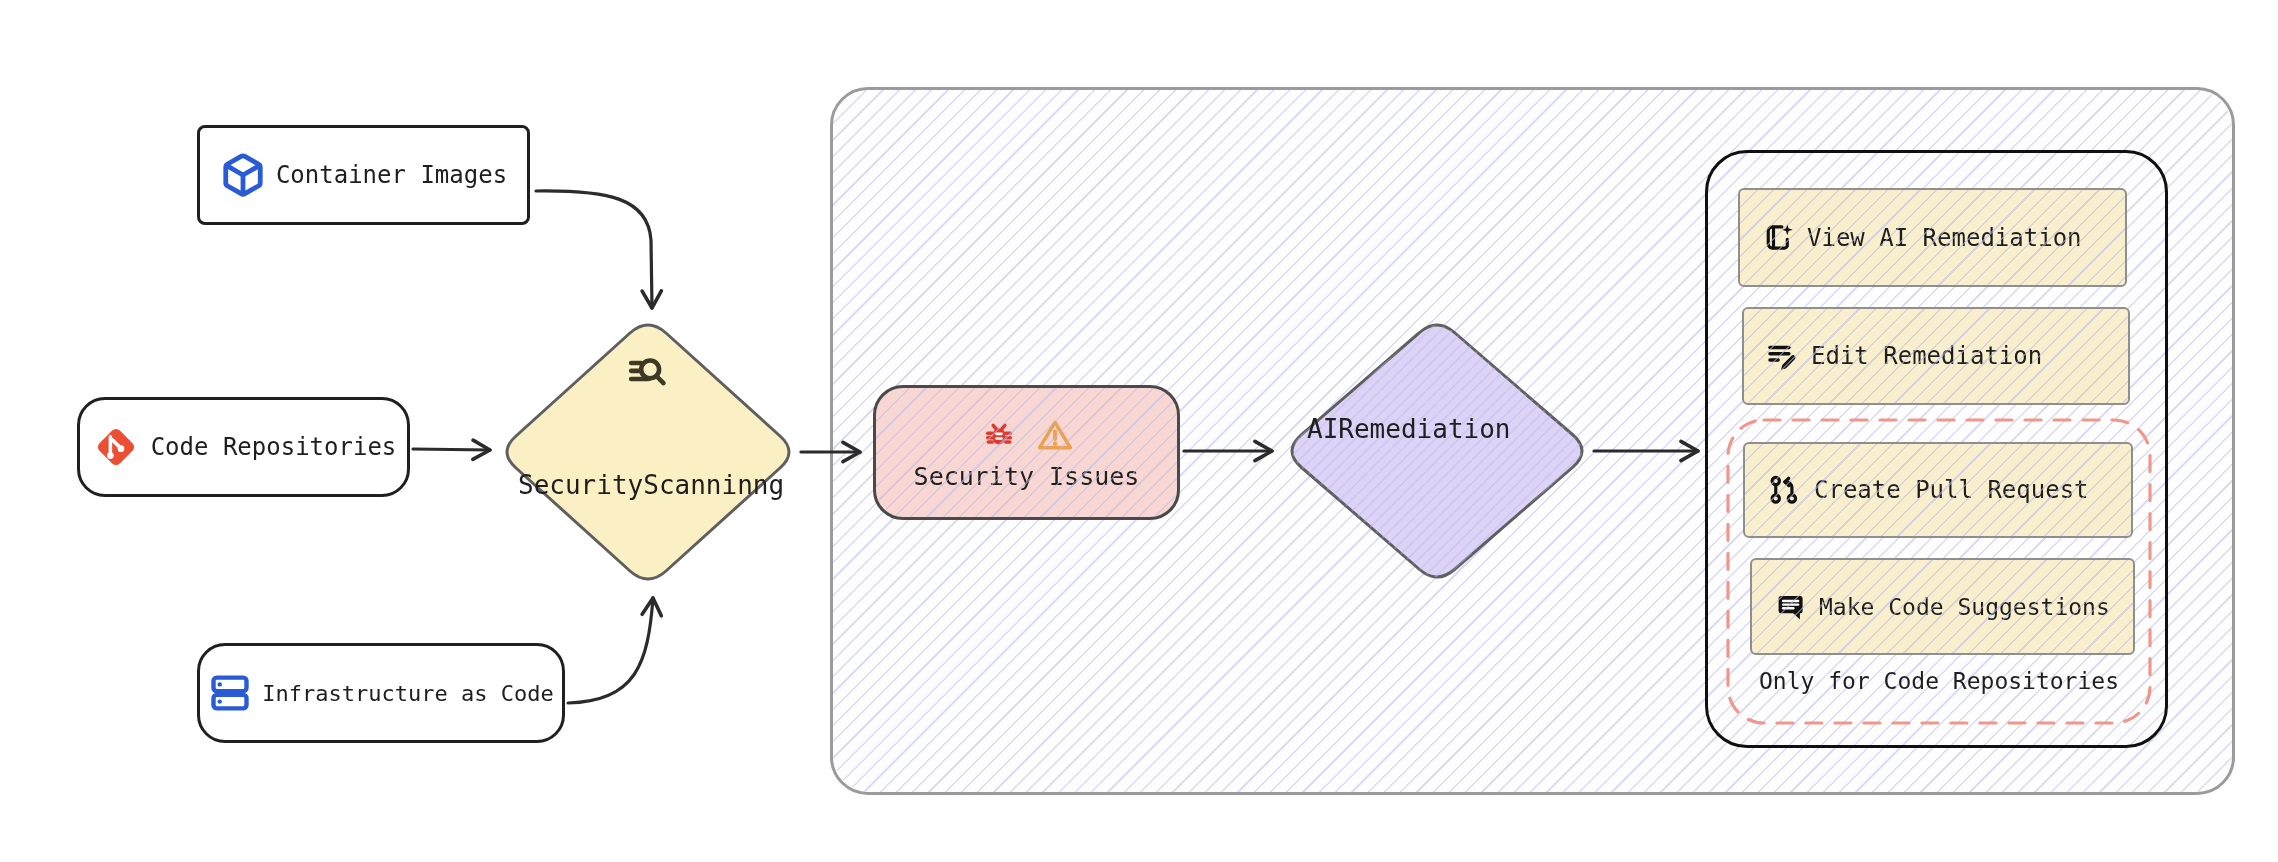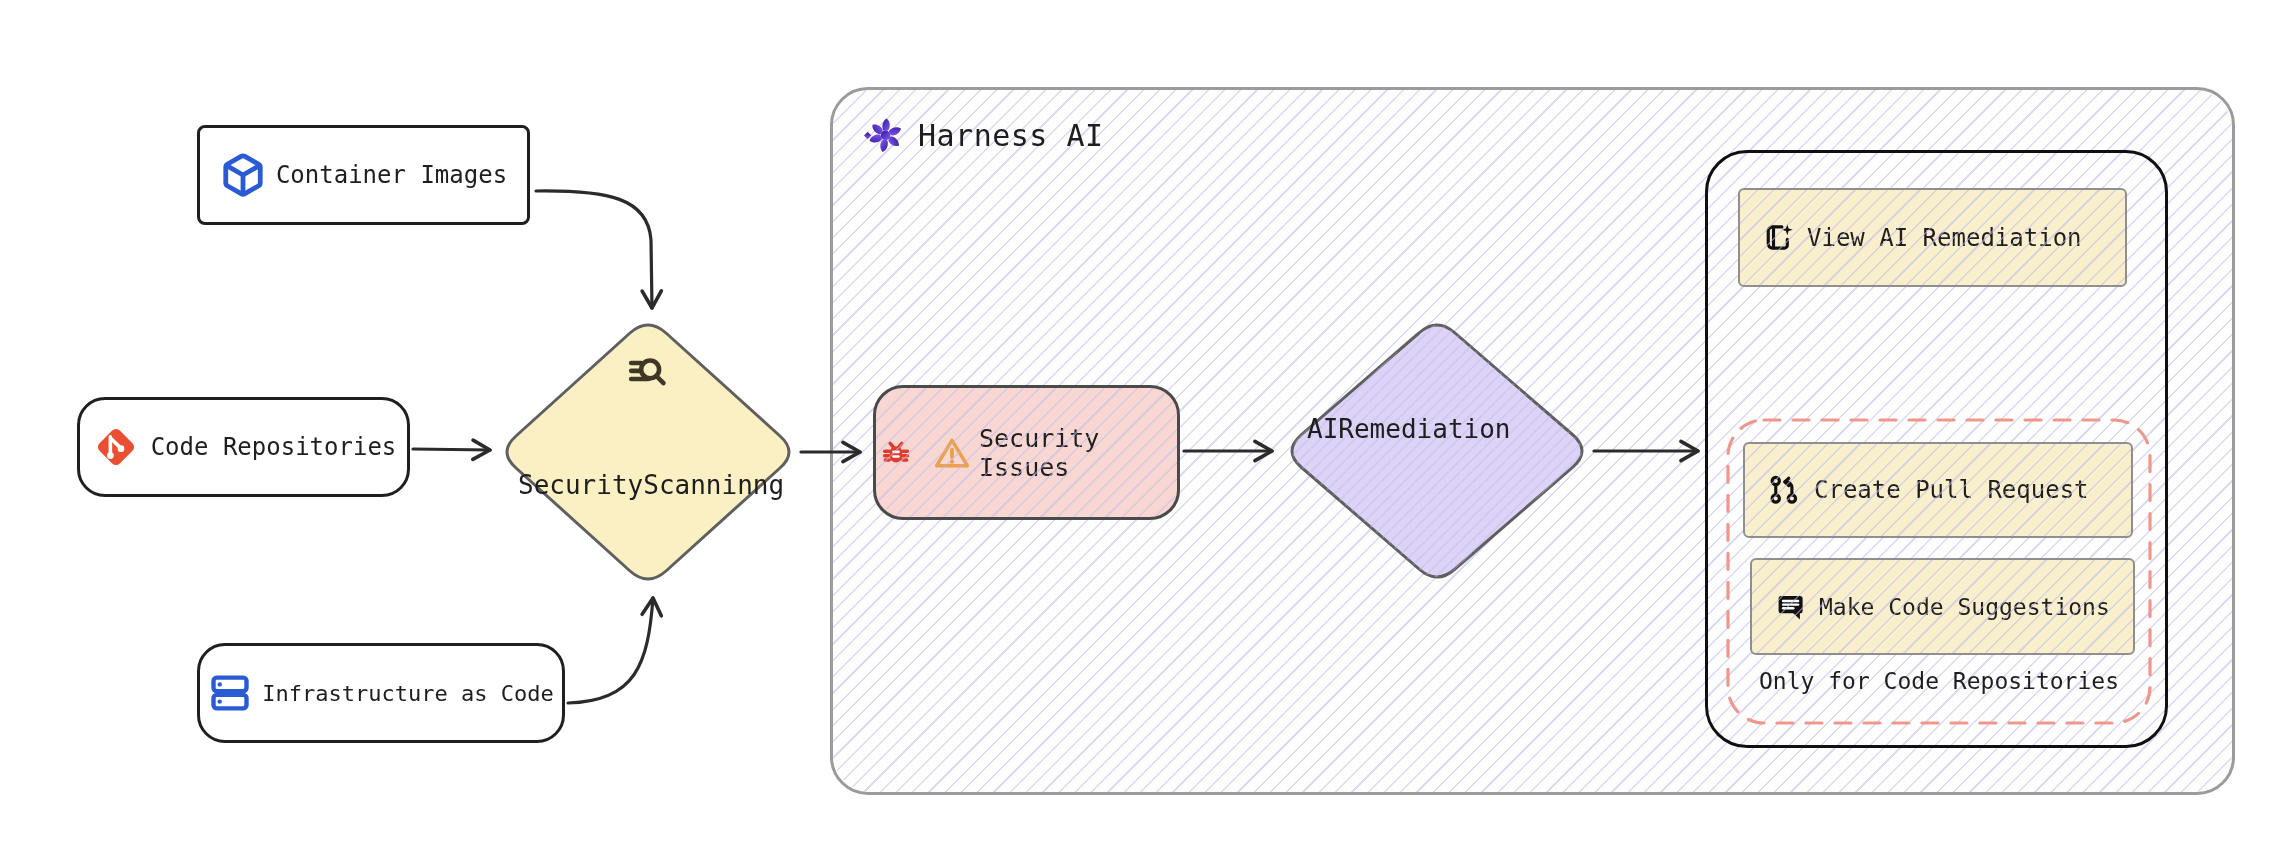--- a/index.html
+++ b/index.html
@@ -44,21 +44,21 @@
   
   .diamond-label{position:absolute;display:flex;flex-direction:row;align-items:center;text-align:center;
     font-size:26px;line-height:34px;}
   #scan-icon-wrap{position:absolute;left:622px;top:350px;}
   #scan-text{left:518px;top:468px;width:260px;}
   #rem-text{left:1307px;top:412px;width:260px;}
 
   
   .issues{position:absolute;left:873px;top:385px;width:307px;height:135px;
     background:var(--issues_fill);border:3px solid #4a4a4a;border-radius:30px;
-    display:flex;flex-direction:row;align-items:center;justify-content:center;gap:7px;}
+    display:flex;flex-direction:column;align-items:center;justify-content:center;gap:7px;}
   .issues-icons{display:flex;align-items:center;gap:16px;}
   .issues span{font-size:25px;}
 
   
   .action-panel{position:absolute;left:1705px;top:150px;width:463px;height:598px;
     border:3.5px solid #101010;border-radius:42px;background:transparent;}
   .action-btn{display:flex;align-items:center;gap:11px;padding:0 0 0 20px;
     background:var(--button_fill);border:2.5px solid var(--button_border);border-radius:6px;
     font-family:inherit;color:var(--ink);cursor:pointer;white-space:nowrap;}
   .action-btn span{font-size:24px;}
@@ -68,43 +68,20 @@
   #btn-make{left:1750px;top:558px;width:385px;height:97px;}
   #btn-make span{font-size:23px;}
   .note{position:absolute;left:1728px;top:668px;width:422px;text-align:center;font-size:23px;}
 </style>
 </head>
 <body>
 
 <div class="canvas">
 
   <section class="panel hatched"></section>
-  <div class="panel-header">
-    <svg width="46" height="46" viewBox="0 0 24 24">
-      <defs>
-        <linearGradient id="hg" x1="0" y1="0" x2="1" y2="1">
-          <stop offset="0" stop-color="#31199a"></stop>
-            <stop offset="1" stop-color="#8458f5"></stop>
-        </linearGradient>
-      </defs>
-      <g fill="url(#hg)">
-        <circle cx="12.3" cy="12.2" r="2.5"></circle>
-        <g>
-          <path id="petal" d="M11.1 9.6 C10.1 7.4 10.7 4.7 12.9 3.4 C14.7 4.9 15 7.8 13.7 9.5 C12.8 9.95 11.9 9.95 11.1 9.6 Z"></path>
-          <use href="#petal" transform="rotate(62 12.3 12.2)"></use>
-          <use href="#petal" transform="rotate(124 12.3 12.2)"></use>
-          <use href="#petal" transform="rotate(186 12.3 12.2)"></use>
-          <use href="#petal" transform="rotate(248 12.3 12.2)"></use>
-          <use href="#petal" transform="rotate(305 12.3 12.2)"></use>
-        </g>
-        <rect x="1.6" y="10.9" width="2.7" height="2.7" transform="rotate(45 2.95 12.25)"></rect>
-      </g>
-    </svg>
-    <span class="panel-title">Harness AI</span>
-  </div>
 
   <div class="node" id="src-container-images">
     <svg width="46" height="46" viewBox="0 0 24 24" fill="none" stroke="var(--blue_icon)" stroke-width="2.5" stroke-linejoin="round" stroke-linecap="round">
       <path d="M21 8a2 2 0 0 0-1-1.73l-7-4a2 2 0 0 0-2 0l-7 4A2 2 0 0 0 3 8v8a2 2 0 0 0 1 1.73l7 4a2 2 0 0 0 2 0l7-4A2 2 0 0 0 21 16Z"></path>
       <path d="m3.3 7 8.7 5 8.7-5"></path>
         <path d="M12 22V12"></path>
     </svg>
     <span>Container Images</span>
   </div>
 
@@ -209,20 +186,31 @@
     <svg width="36" height="36" viewBox="0 0 24 24">
       <g fill="none" stroke="#111" stroke-width="2.1" stroke-linecap="round" stroke-linejoin="round">
         <path d="M14.6 4.6 H8.3 A2.8 2.8 0 0 0 5.5 7.4 V16 A2.7 2.7 0 0 0 8.2 18.7 H16.3 A1.9 1.9 0 0 0 18.2 16.8 V12.8"></path>
         <path d="M9 4.7 V18.5"></path>
       </g>
       <path d="M18.2 2.8 L19.1 5.6 L21.9 6.5 L19.1 7.4 L18.2 10.2 L17.3 7.4 L14.5 6.5 L17.3 5.6 Z" fill="#111"></path>
     </svg>
     <span>View AI Remediation</span>
   </button>
 
+  <button class="action-btn hatched" id="btn-edit">
+    <svg width="36" height="36" viewBox="0 0 24 24">
+      <g fill="none" stroke="#111" stroke-width="2.3" stroke-linecap="round">
+        <path d="M4 6.3 H16.6"></path>
+          <path d="M4 10.5 H16.6"></path>
+          <path d="M4 14.7 H9.4"></path>
+      </g>
+      <path d="M12.2 18 l6.1-6.1 a1.6 1.6 0 0 1 2.26 2.26 l-6.1 6.1 -3.1.84 Z" fill="#111"></path>
+    </svg>
+    <span>Edit Remediation</span>
+  </button>
 
   <button class="action-btn hatched" id="btn-pr">
     <svg width="38" height="38" viewBox="0 0 24 24" fill="none" stroke="#111" stroke-width="2" stroke-linecap="round" stroke-linejoin="round">
       <circle cx="6.8" cy="6.3" r="2.3"></circle>
       <path d="M6.8 8.7 V15"></path>
       <circle cx="6.8" cy="17.4" r="2.3"></circle>
       <circle cx="17" cy="17.4" r="2.3"></circle>
       <path d="M17 15 V10.4 A3.5 3.5 0 0 0 13.5 6.9 H12.6"></path>
       <path d="M15 4.6 L12.5 6.9 L15 9.2"></path>
     </svg>

